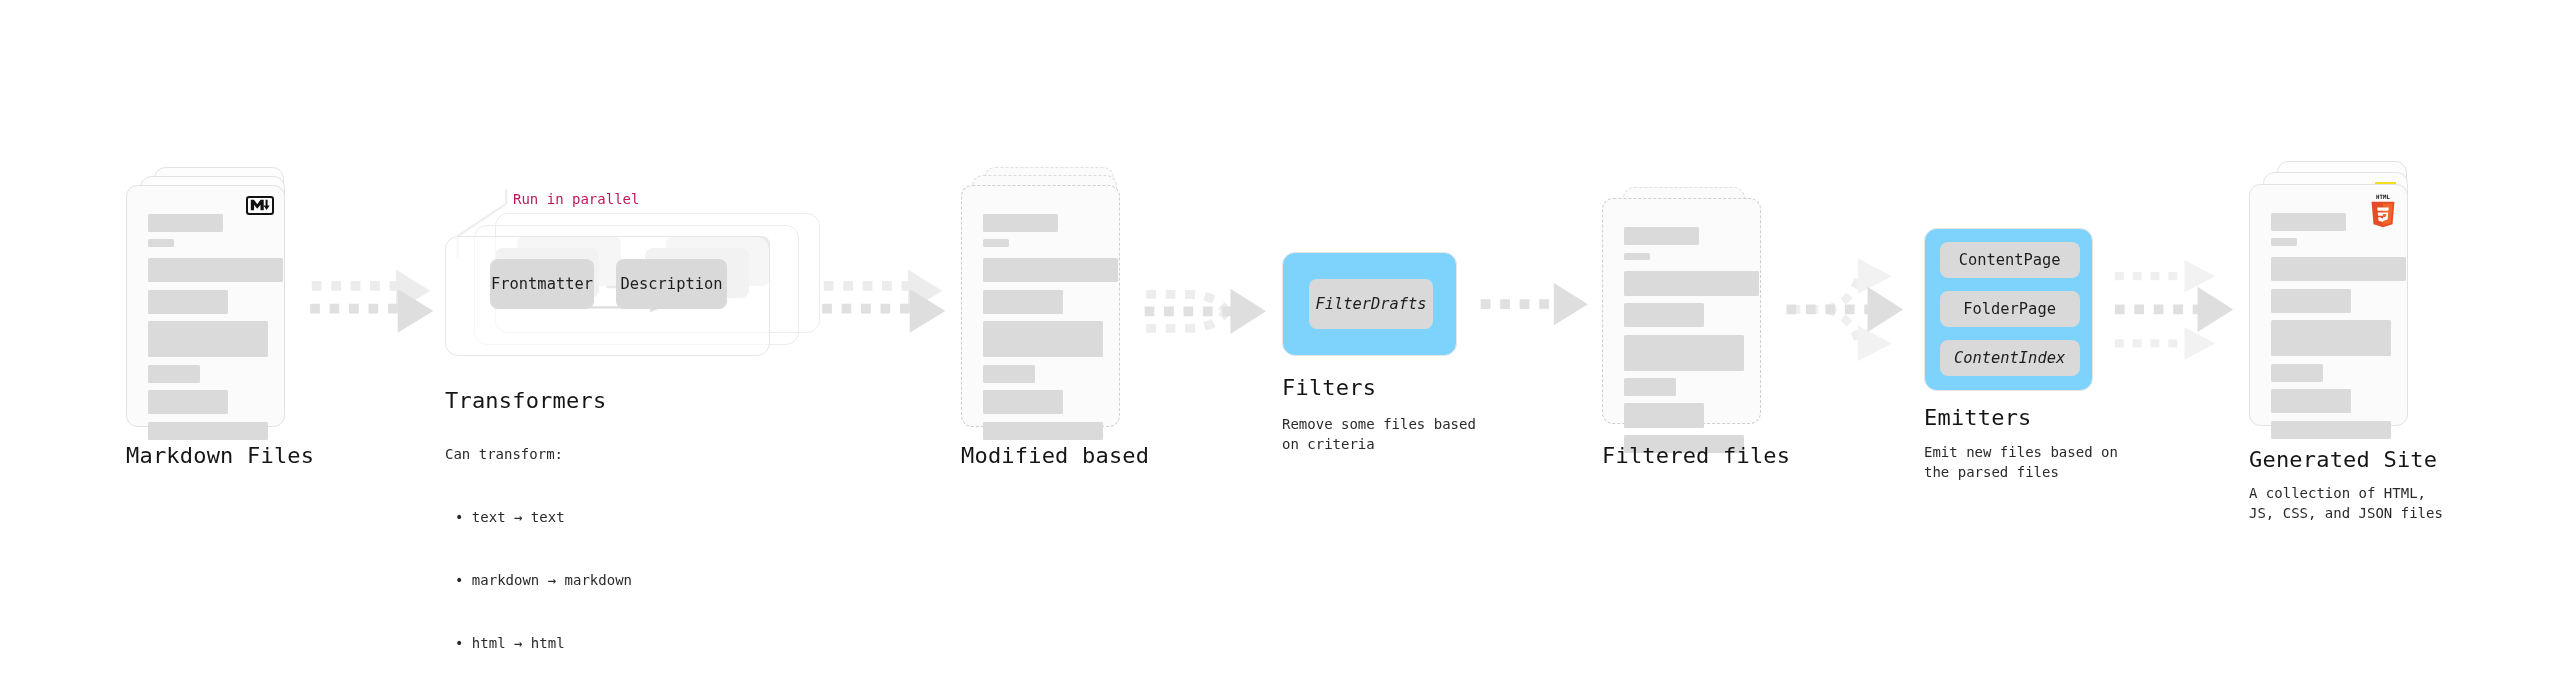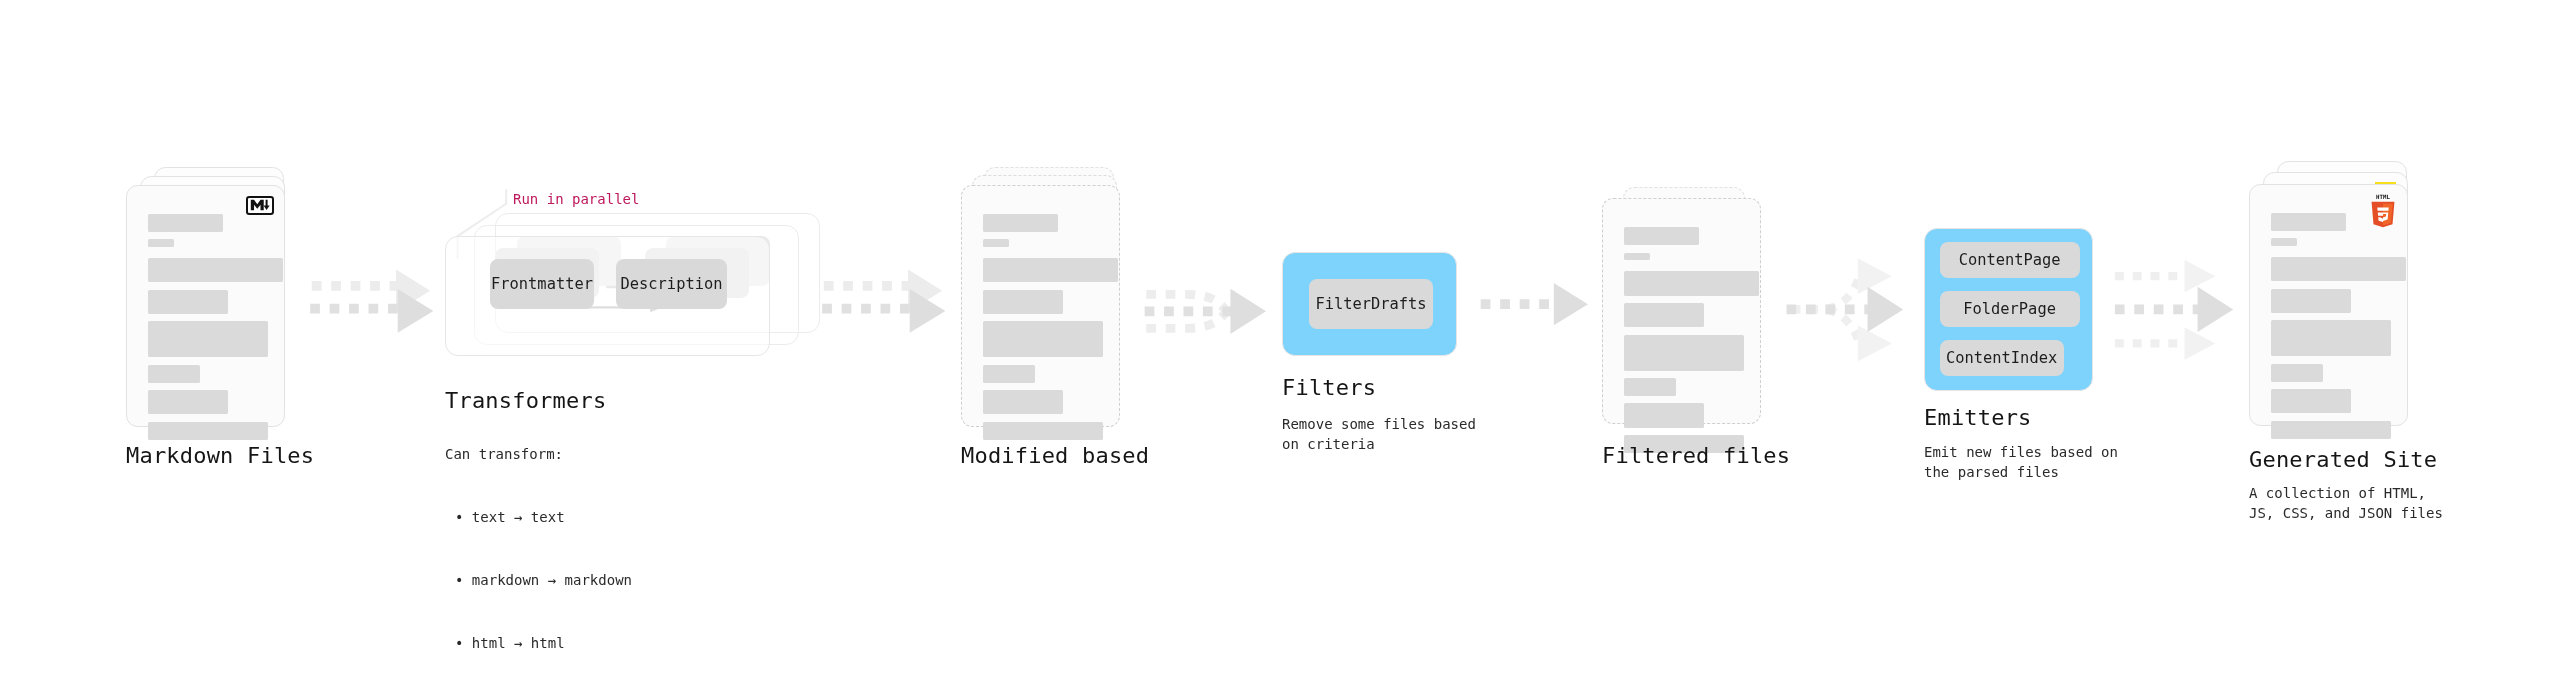--- a/index.html
+++ b/index.html
@@ -265,21 +265,21 @@
   </div>
   <div class="title" style="left:961px; top:443px;">Modified based</div>
 
   <svg class="arrow" style="left:1138px; top:262px;" width="146" height="89" viewBox="0 0 180 110">
     <path d="M10 40 L60 40 Q96 40 108 60" stroke="#ededed" stroke-width="11" stroke-dasharray="12 12" fill="none"></path>
     <path d="M10 82 L60 82 Q96 82 108 62" stroke="#ededed" stroke-width="11" stroke-dasharray="12 12" fill="none"></path>
     <line x1="8" y1="61" x2="118" y2="61" stroke="#e0e0e0" stroke-width="12" stroke-dasharray="12 12"></line>
     <polygon points="114,33 158,61 114,89" fill="#dedede"></polygon>
   </svg>
 
-  <div class="group-box" style="left:1282px; top:252px; width:175px; height:104px;">
+  <div class="group-box" style="left:1282px; top:252px; width:175px; height:104px;font-style:italic;">
     <div class="pill" style="left:26px; top:26px; width:124px; height:50px;">
       <span>FilterDrafts</span>
     </div>
   </div>
   <div class="title" style="left:1282px; top:375px;">Filters</div>
   <div class="subtitle" style="left:1282px; top:414px;">Remove some files based
 on criteria</div>
 
   <svg class="arrow" style="left:1479px; top:283px;" width="122" height="65" viewBox="0 0 150 80">
     <line x1="2" y1="26" x2="96" y2="26" stroke="#e0e0e0" stroke-width="12" stroke-dasharray="12 12"></line>
@@ -312,21 +312,21 @@
     <polygon points="108,65 152,93 108,121" fill="#dedede"></polygon>
   </svg>
 
   <div class="group-box" style="left:1924px; top:228px; width:169px; height:163px;">
     <div class="pill" style="left:14.6px; top:13px; width:140px; height:36px;">
       <span>ContentPage</span>
     </div>
     <div class="pill" style="left:14.6px; top:62px; width:140px; height:36px;">
       <span>FolderPage</span>
     </div>
-    <div class="pill" style="left:14.6px; top:111px; width:124px; height:36px;">
+    <div class="pill" style="left:14.6px; top:111px; width:140px; height:36px;font-style:italic;">
       <span>ContentIndex</span>
     </div>
   </div>
   <div class="title" style="left:1924px; top:405px;">Emitters</div>
   <div class="subtitle" style="left:1924px; top:442px;">Emit new files based on
 the parsed files</div>
 
   <svg class="arrow" style="left:2110px; top:234px;" width="154" height="154" viewBox="0 0 190 190">
     <line x1="6" y1="52" x2="96" y2="52" stroke="#efefef" stroke-width="10" stroke-dasharray="11 11"></line>
     <polygon points="92,32 130,52 92,72" fill="#f2f2f2"></polygon>

